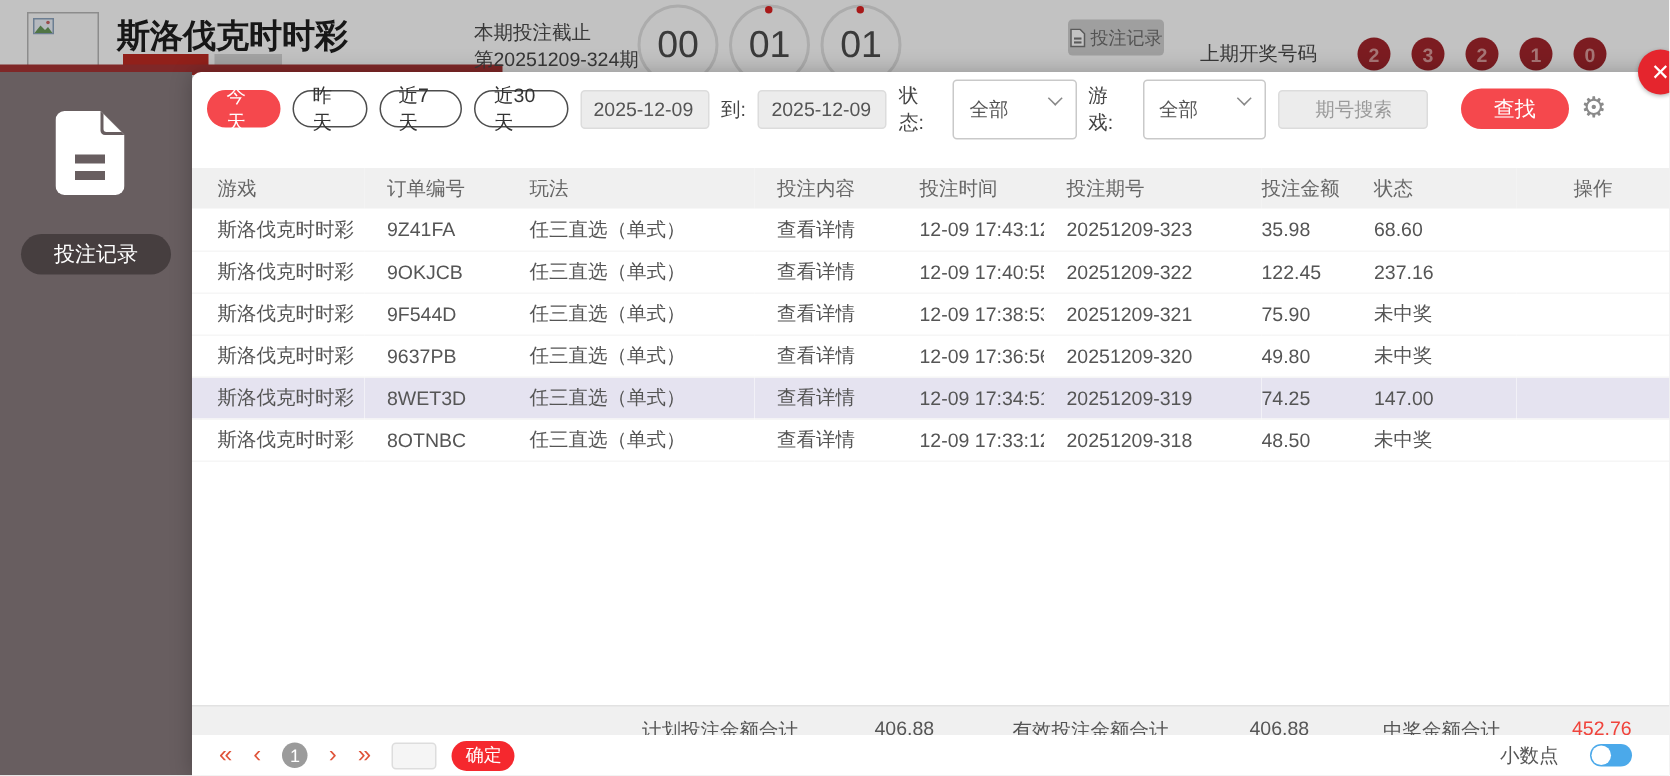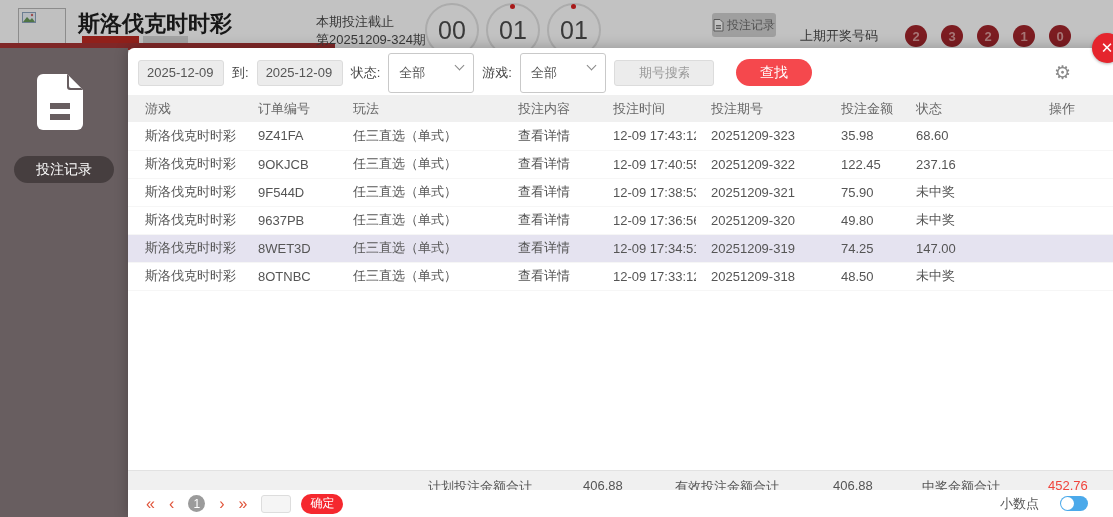--- a/index.html
+++ b/index.html
@@ -61,21 +61,21 @@
     border-right:1.5px solid #888; border-bottom:1.5px solid #888; transform:rotate(45deg); }
   .search-input { width:100px; height:26px; background:#ececec; border:1px solid #dcdcdc;
     border-radius:3px; font-size:13px; color:#555; padding:0 24px;
     font-family:"Liberation Sans","DejaVu Sans",sans-serif; }
   .search-input::placeholder { color:#9a9a9a; }
   .find-btn { margin-left:14px; width:76px; height:27px; border:none; border-radius:14px;
     background:#f5484d; color:#fff; font-size:14px; cursor:pointer;
     font-family:Liberation Serif, serif; }
   .gear { margin-left:auto; margin-right:42px; font-size:19px; color:#8a8a8a; cursor:pointer; line-height:1; }
 
-  table.records { width:100%; border-collapse:collapse; table-layout:fixed; margin-top:5px; }
+  table.records { width:100%; border-collapse:collapse; table-layout:fixed; margin-top:22px; }
   table.records th { height:27px; background:#f0f0f0; font-weight:normal; font-size:13px;
     color:#666; text-align:left; }
   table.records td { height:28px; font-size:13px; color:#555; border-bottom:1px solid #f6f6f6;
     overflow:hidden; white-space:nowrap; }
   table.records th, table.records td { padding-left:15px; }
   table.records th:first-child, table.records td:first-child { padding-left:17px; }
   table.records th.ra, table.records td.ra { text-align:left; padding-left:0; padding-right:6px; }
   table.records th.ra-last, table.records td.ra-last { text-align:right; padding-left:0; padding-right:38px; }
   tr.hl td { background:#e5e3f0; }
   .c-link { color:#6d9bea; cursor:pointer; }
@@ -159,20 +159,26 @@
       <rect x="13" y="40" width="20" height="6" fill="#685e60"></rect>
     </svg>
     <div class="rail-items">
         <div class="rail-item active">投注记录</div>
       </div>
   </div>
 
   <div class="modal">
 
     <div class="filter-bar">
+      <div style="display:flex;gap:8px;">
+          <div class="qpill active">今天</div>
+          <div class="qpill">昨天</div>
+          <div class="qpill">近7天</div>
+          <div class="qpill">近30天</div>
+        </div>
       <input class="date-input" readonly="" value="2025-12-09" style="">
       <span class="lbl">到:</span>
       <input class="date-input" readonly="" value="2025-12-09" style="">
       <span class="lbl">状态:</span>
       <div class="sel">
         <span>全部</span>
         <span class="caret"></span>
       </div>
       <span class="lbl">游戏:</span>
       <div class="sel">

